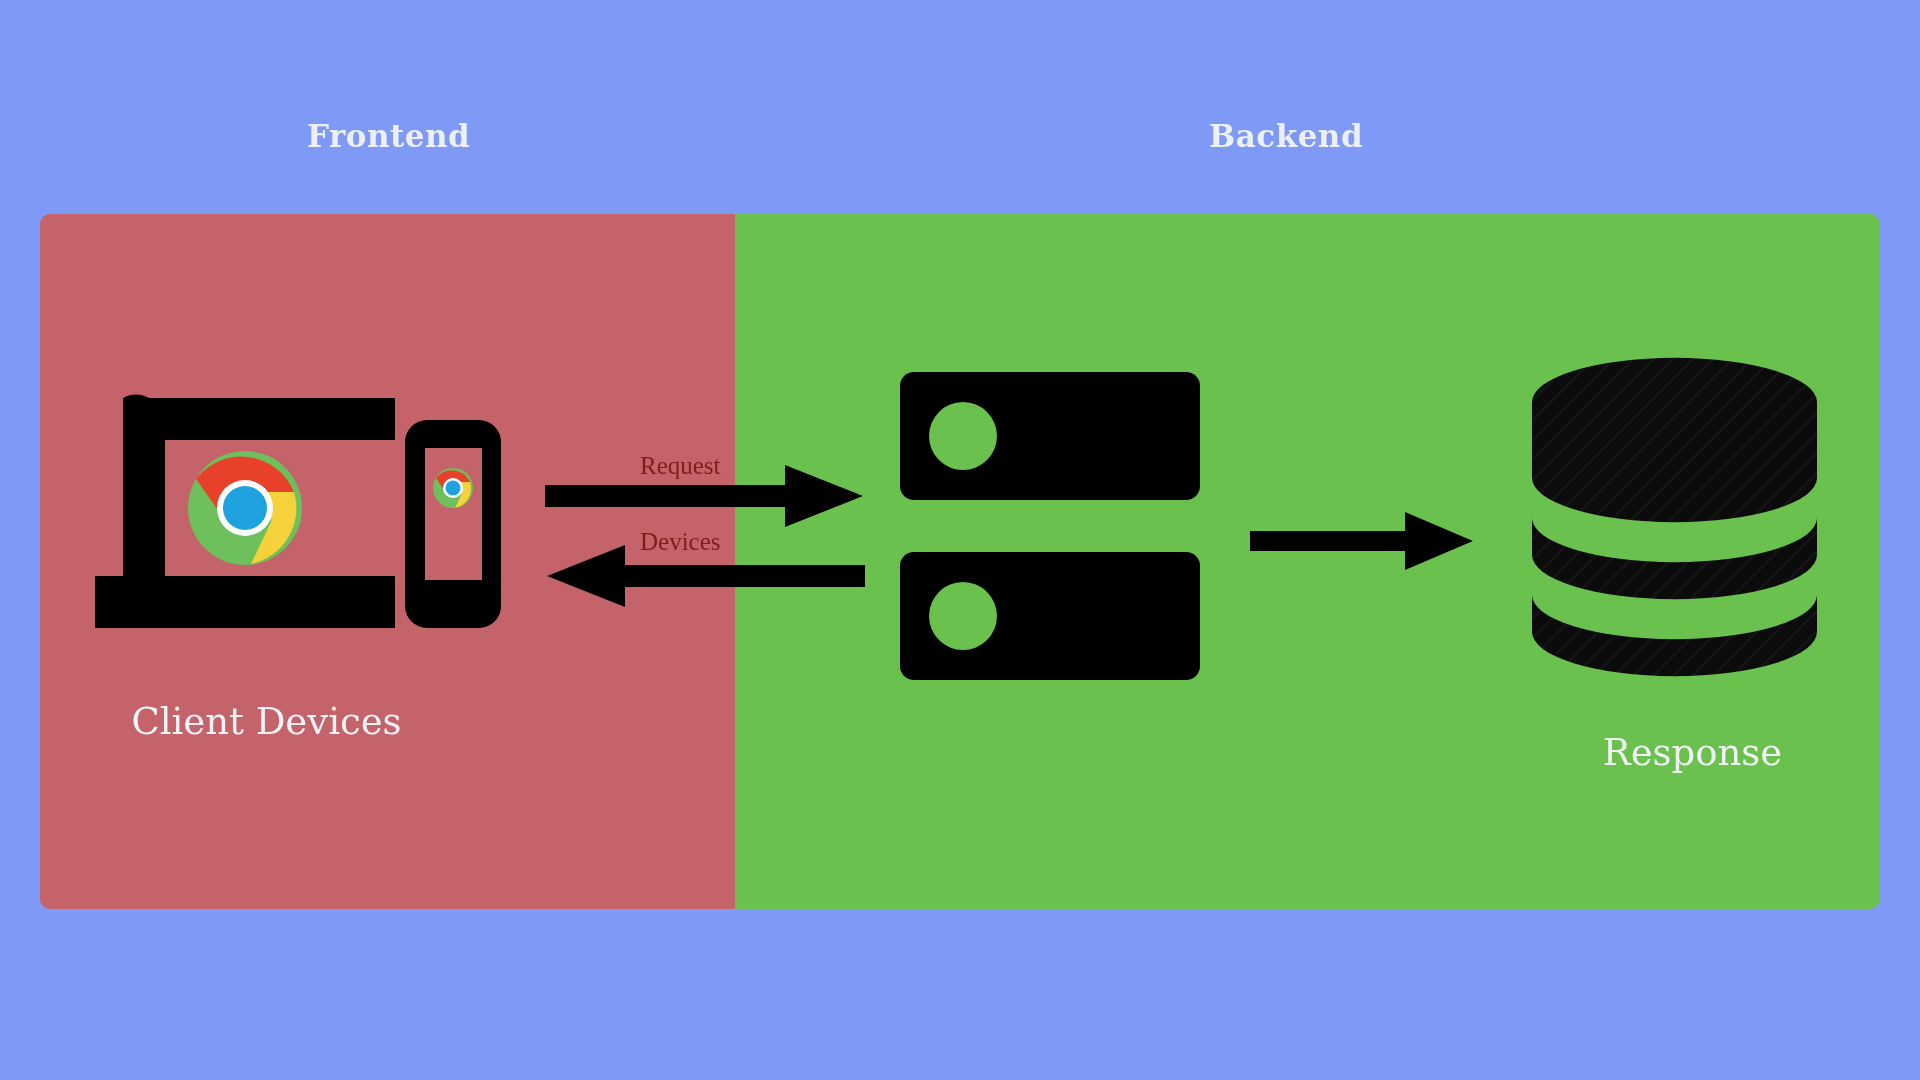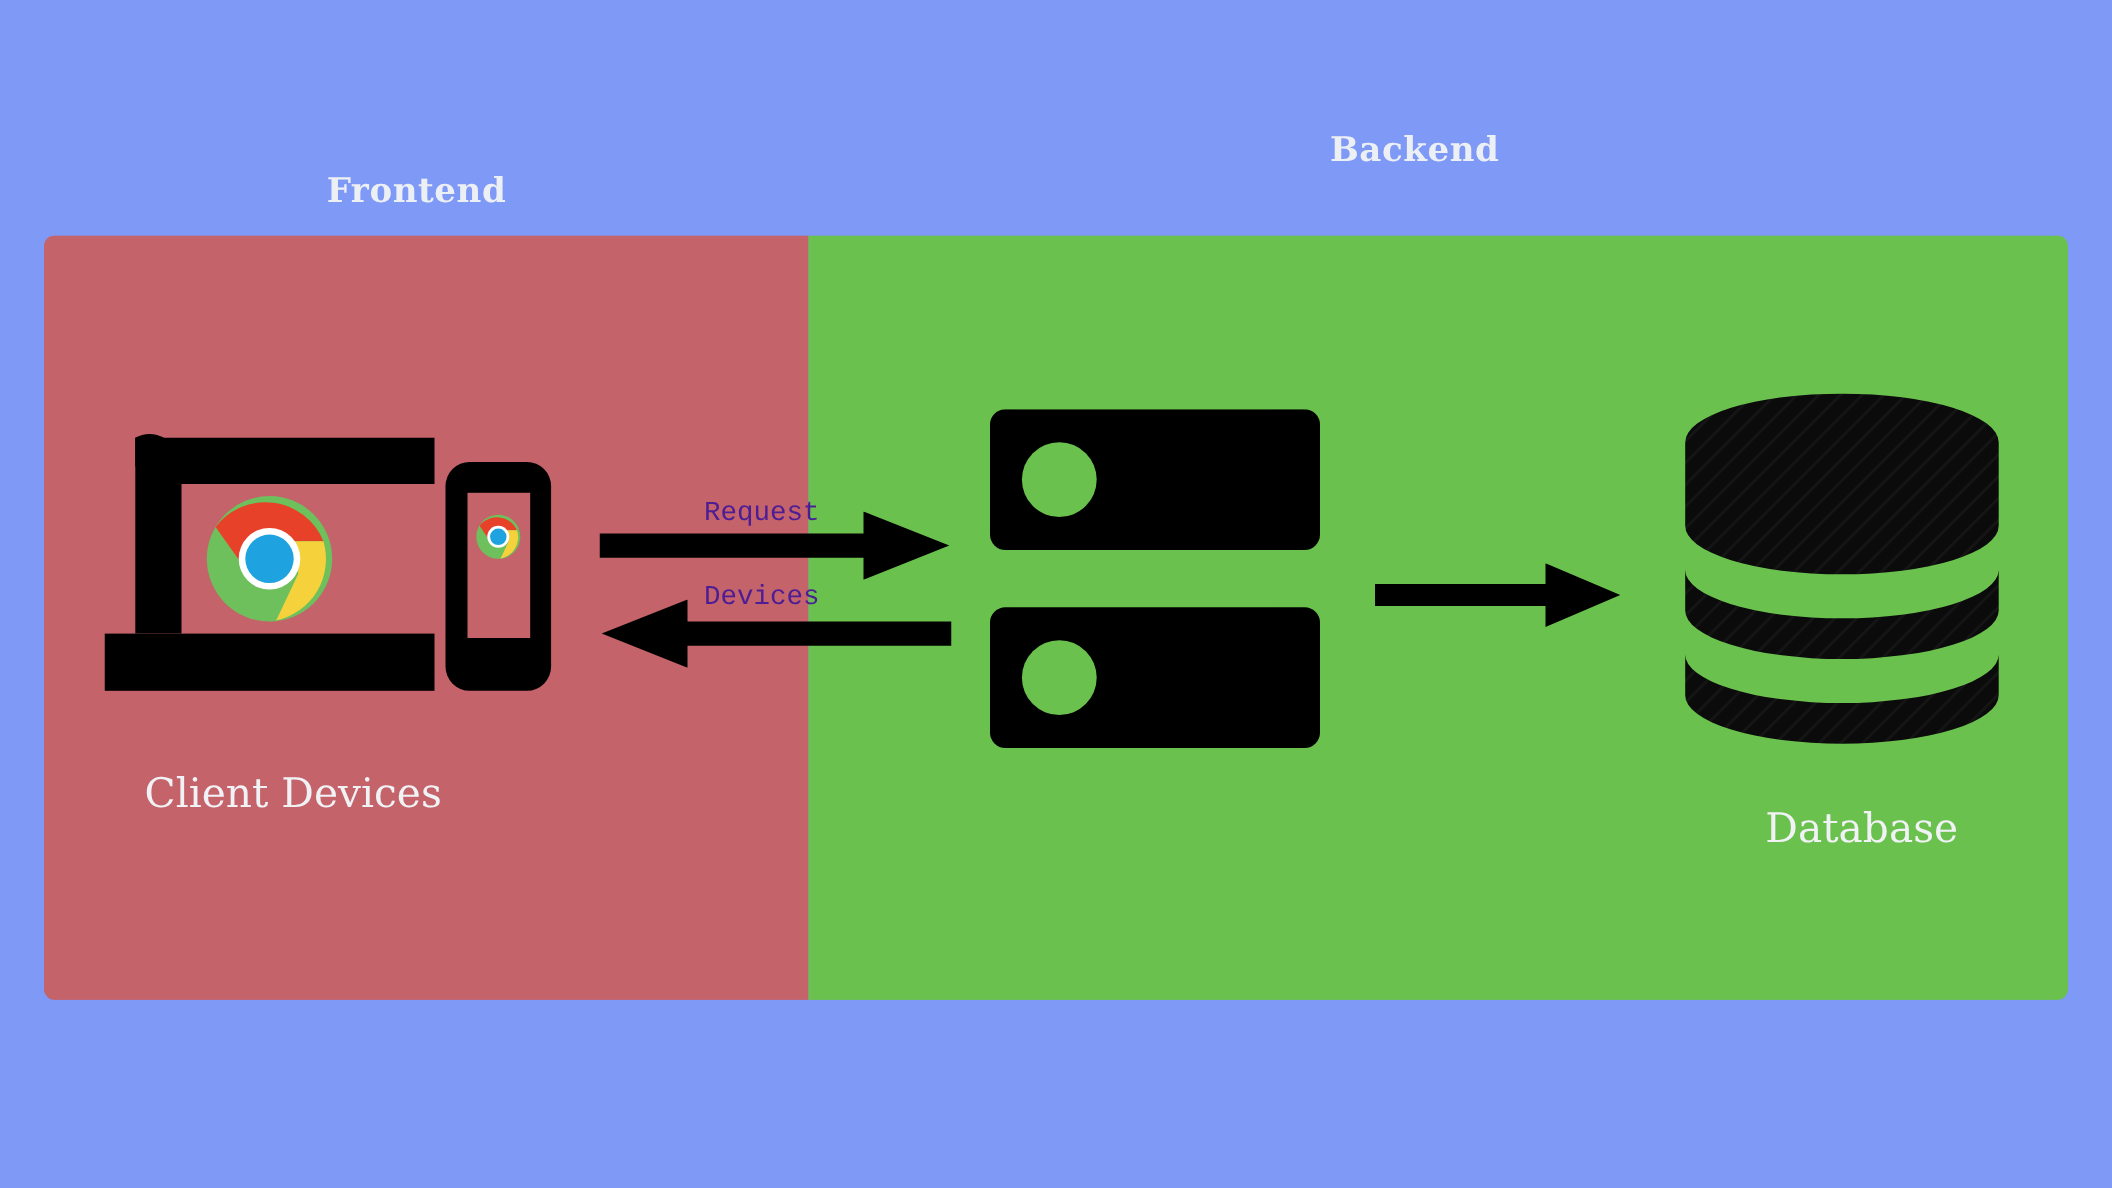--- a/index.html
+++ b/index.html
@@ -15,21 +15,21 @@
   
   .section-title{
     position:absolute;
     font-family:"DejaVu Serif", serif;
     font-weight:bold;
     font-size:31px;
     letter-spacing:0.5px;
     color:#eceff3;
     white-space:nowrap;
   }
-  #frontend-title{ left:297px; top:118px;margin-top:38px; }
+  #frontend-title{ left:307px; top:118px; }
   #backend-title { left:1209px; top:118px; }
 
   
   .panel{
     position:absolute;
     left:40px; top:214px;
     width:1840px; height:695px;
     border-radius:10px;
     overflow:hidden;
   }
@@ -57,23 +57,23 @@
   #database-icon{ left:1522px;top:350px; width:305px; height:335px; }
 
   
   .arrow{position:absolute;}
   #arrow-request  { left:545px; top:465px; width:320px; height:62px; }
   #arrow-response { left:545px; top:545px; width:320px; height:62px; }
   #arrow-server-db{ left:1250px;top:512px; width:225px; height:58px; }
 
   .arrow-label{
     position:absolute;
-    font-family:Liberation Mono, monospace;
+    font-family:Liberation Serif, serif;
     font-size:25px;
-    color:#4c1d95;
+    color:#7f1d1d;
     white-space:nowrap;
   }
   #request-label { left:640px; top:452px; }
   #response-label{ left:640px; top:528px; }
 </style>
 </head>
 <body>
 
 <div class="stage">
 
@@ -165,15 +165,15 @@
       </defs>
 
       <path d="M 10 245 L 10 282 A 142 44 0 0 0 295 282 L 295 245 A 142 44 0 0 1 10 245 Z" fill="url(#dbhatch)"></path>
 
       <path d="M 10 168 L 10 205 A 142 44 0 0 0 295 205 L 295 168 A 142 44 0 0 1 10 168 Z" fill="url(#dbhatch)"></path>
 
       <path d="M 10 52 L 10 128 A 142 44 0 0 0 295 128 L 295 52 A 142 44 0 0 0 10 52 Z" fill="url(#dbhatch)"></path>
     </svg>
   </div>
 
-  <div class="node-label" id="database-label">Database</div>
+  <div class="node-label" id="database-label">Response</div>
 
 </div>
 
 </body></html>

